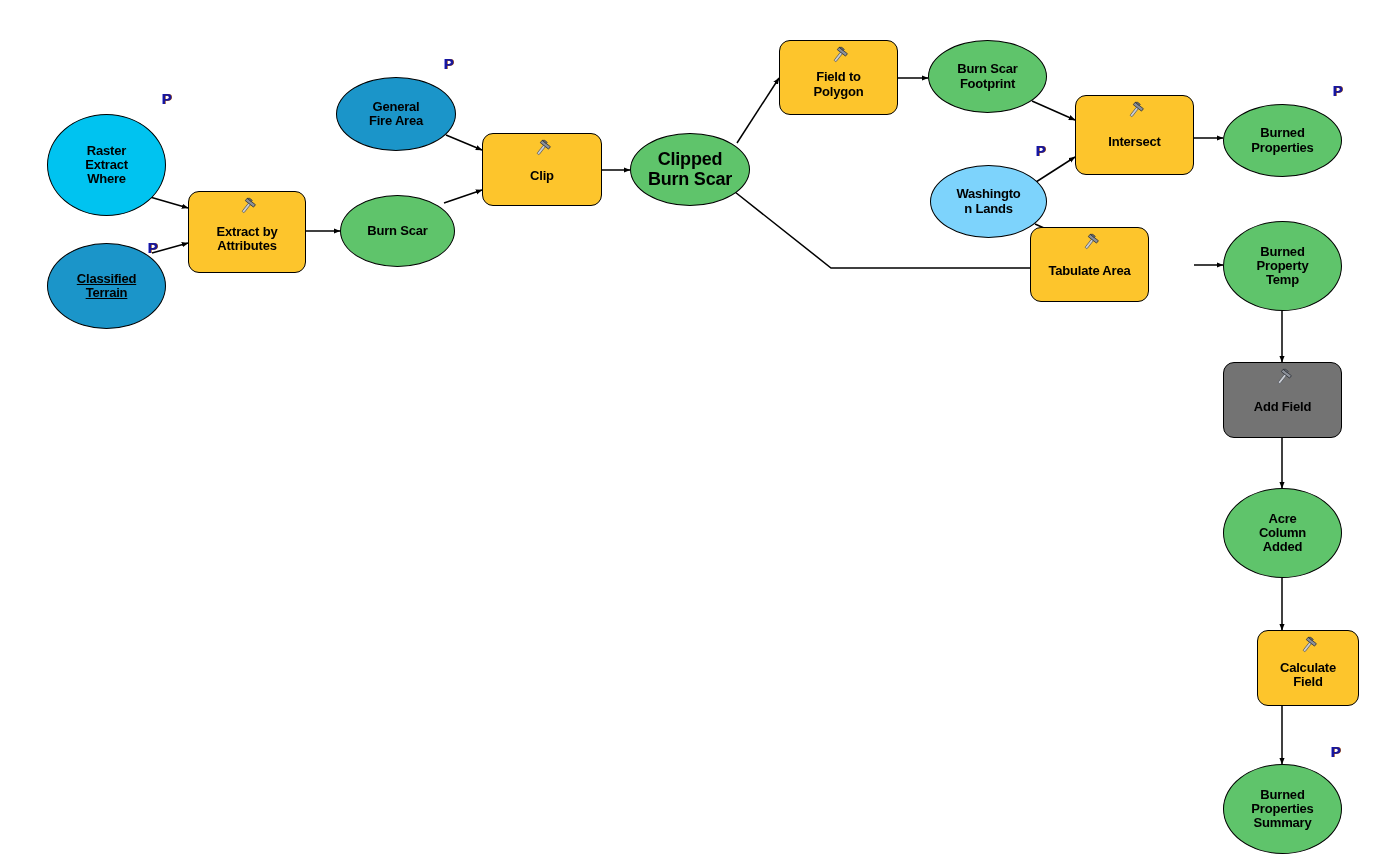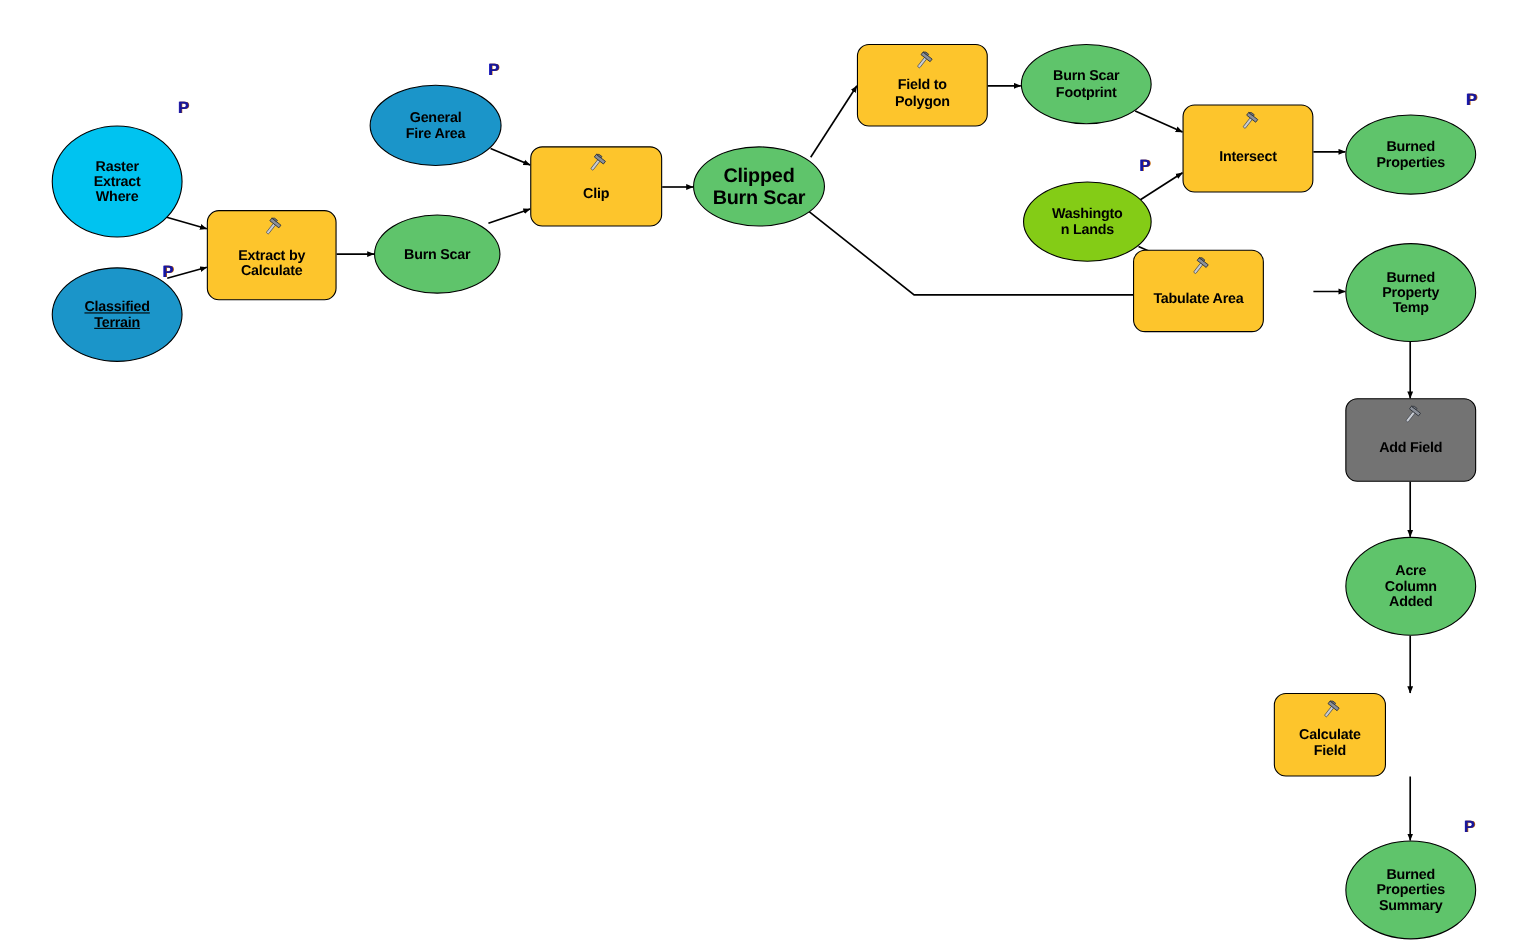--- a/index.html
+++ b/index.html
@@ -127,21 +127,21 @@
       </div>
       <div class="node tool" style="left: 188px; top: 191px; width: 118px; height: 82px; font-size: 13px; background: rgb(253, 197, 44);">
         <svg class="hammer-icon" viewBox="0 0 20 20" xmlns="http://www.w3.org/2000/svg">
           <g transform="rotate(38 10 10)">
             <rect x="8.6" y="6.2" width="2.6" height="11.4" rx="0.8" fill="#c9cdd4" stroke="#4a4f57" stroke-width="0.7"></rect>
             <path d="M4.4,3.4 L15.4,3.4 L15.4,6.6 L4.4,6.6 Z" fill="#8b9099" stroke="#2f333a" stroke-width="0.8"></path>
             <path d="M4.4,3.4 L6.6,1.8 L10.0,1.8 L10.0,3.4 Z" fill="#6e737c" stroke="#2f333a" stroke-width="0.7"></path>
           </g>
         </svg>
         <span class="label">Extract by
-Calculate</span>
+Attributes</span>
       </div>
       <div class="node ellipse ell-green" style="left: 340px; top: 195px; width: 115px; height: 72px; font-size: 13px; background: rgb(95, 196, 107);">
         <span class="label">Burn Scar</span>
       </div>
       <div class="node ellipse ell-blue" style="left: 336px; top: 77px; width: 120px; height: 74px; font-size: 13px; background: rgb(27, 149, 201);">
         <span class="label">General
 Fire Area</span>
       </div>
       <div class="node tool" style="left: 482px; top: 133px; width: 120px; height: 73px; font-size: 13px; background: rgb(253, 197, 44);">
         <svg class="hammer-icon" viewBox="0 0 20 20" xmlns="http://www.w3.org/2000/svg">
@@ -165,21 +165,21 @@
             <path d="M4.4,3.4 L6.6,1.8 L10.0,1.8 L10.0,3.4 Z" fill="#6e737c" stroke="#2f333a" stroke-width="0.7"></path>
           </g>
         </svg>
         <span class="label">Field to
 Polygon</span>
       </div>
       <div class="node ellipse ell-green" style="left: 928px; top: 40px; width: 119px; height: 73px; font-size: 13px; background: rgb(95, 196, 107);">
         <span class="label">Burn Scar
 Footprint</span>
       </div>
-      <div class="node ellipse ell-blue" style="left: 930px; top: 165px; width: 117px; height: 73px; font-size: 13px; background: #84cc16;">
+      <div class="node ellipse ell-blue" style="left: 930px; top: 165px; width: 117px; height: 73px; font-size: 13px; background: #7dd3fc;">
         <span class="label">Washingto
 n Lands</span>
       </div>
       <div class="node tool" style="left: 1075px; top: 95px; width: 119px; height: 80px; font-size: 13px; background: rgb(253, 197, 44);">
         <svg class="hammer-icon" viewBox="0 0 20 20" xmlns="http://www.w3.org/2000/svg">
           <g transform="rotate(38 10 10)">
             <rect x="8.6" y="6.2" width="2.6" height="11.4" rx="0.8" fill="#c9cdd4" stroke="#4a4f57" stroke-width="0.7"></rect>
             <path d="M4.4,3.4 L15.4,3.4 L15.4,6.6 L4.4,6.6 Z" fill="#8b9099" stroke="#2f333a" stroke-width="0.8"></path>
             <path d="M4.4,3.4 L6.6,1.8 L10.0,1.8 L10.0,3.4 Z" fill="#6e737c" stroke="#2f333a" stroke-width="0.7"></path>
           </g>
@@ -213,21 +213,21 @@
             <path d="M4.4,3.4 L6.6,1.8 L10.0,1.8 L10.0,3.4 Z" fill="#6e737c" stroke="#2f333a" stroke-width="0.7"></path>
           </g>
         </svg>
         <span class="label">Add Field</span>
       </div>
       <div class="node ellipse ell-green" style="left: 1223px; top: 488px; width: 119px; height: 90px; font-size: 13px; background: rgb(95, 196, 107);">
         <span class="label">Acre
 Column
 Added</span>
       </div>
-      <div class="node tool" style="left: 1158px; top: 630px; width: 102px; height: 76px; font-size: 13px; background: rgb(253, 197, 44);">
+      <div class="node tool" style="left: 1257px; top: 630px; width: 102px; height: 76px; font-size: 13px; background: rgb(253, 197, 44);">
         <svg class="hammer-icon" viewBox="0 0 20 20" xmlns="http://www.w3.org/2000/svg">
           <g transform="rotate(38 10 10)">
             <rect x="8.6" y="6.2" width="2.6" height="11.4" rx="0.8" fill="#c9cdd4" stroke="#4a4f57" stroke-width="0.7"></rect>
             <path d="M4.4,3.4 L15.4,3.4 L15.4,6.6 L4.4,6.6 Z" fill="#8b9099" stroke="#2f333a" stroke-width="0.8"></path>
             <path d="M4.4,3.4 L6.6,1.8 L10.0,1.8 L10.0,3.4 Z" fill="#6e737c" stroke="#2f333a" stroke-width="0.7"></path>
           </g>
         </svg>
         <span class="label">Calculate
 Field</span>
       </div>

